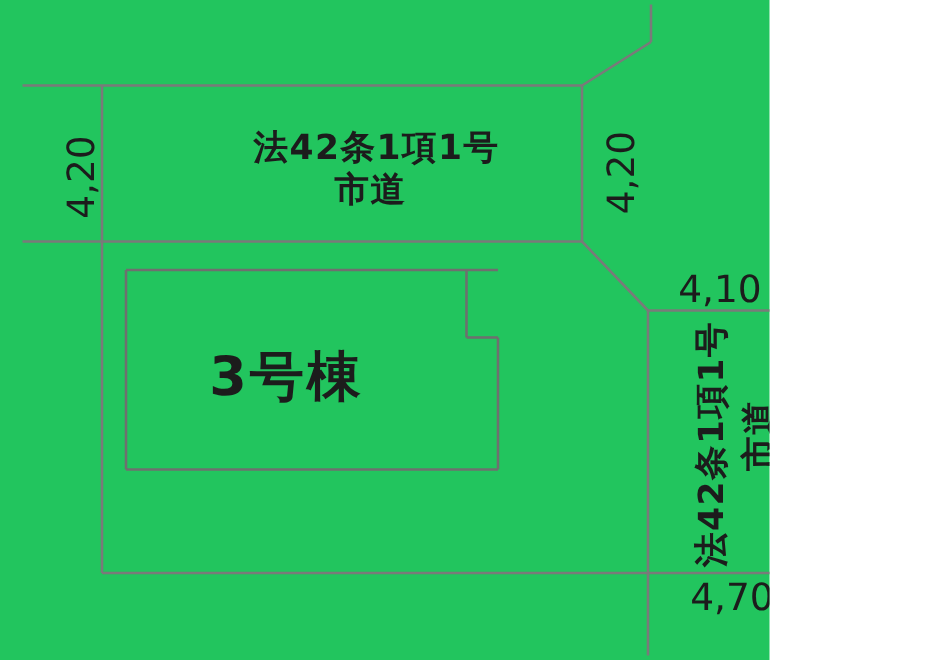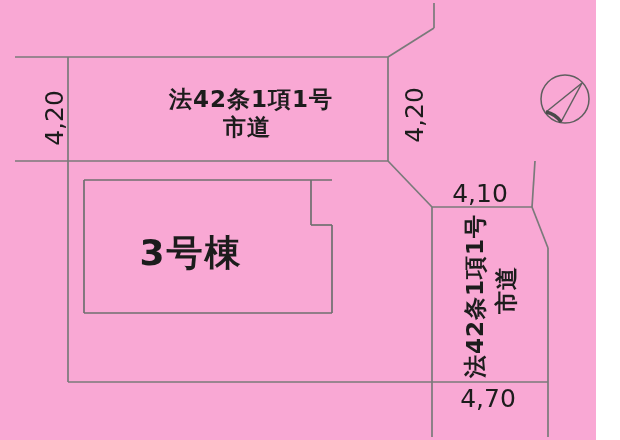--- a/index.html
+++ b/index.html
@@ -2,23 +2,23 @@
 <html><head>
 <meta charset="utf-8">
 <style>
   html, body {
     margin: 0;
     padding: 0;
     background: #ffffff;
   }
   .plan-canvas {
     position: relative;
-    width: 596px;
+    width: 513px;
     height: 440px;
-    background: #f9a8d4;
+    background: #22c55e;
     overflow: hidden;
     font-family: "DejaVu Sans", sans-serif;
   }
   svg text {
     font-family: "DejaVu Sans", sans-serif;
     fill: #1c1c1c;
   }
   .road-label {
     font-size: 23px;
     font-weight: 600;

